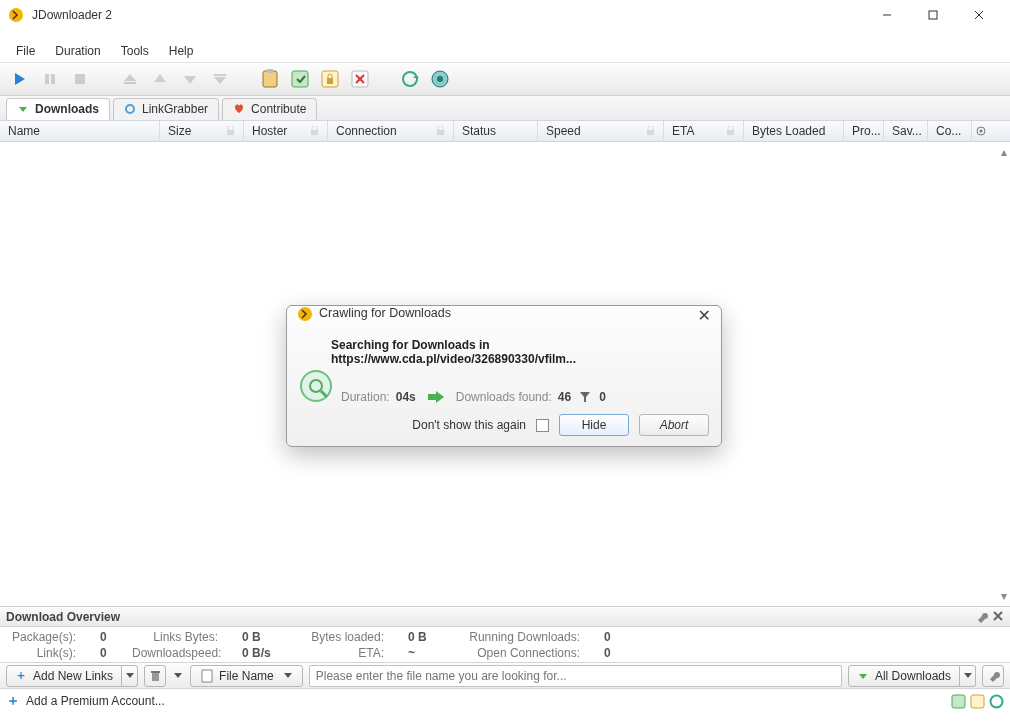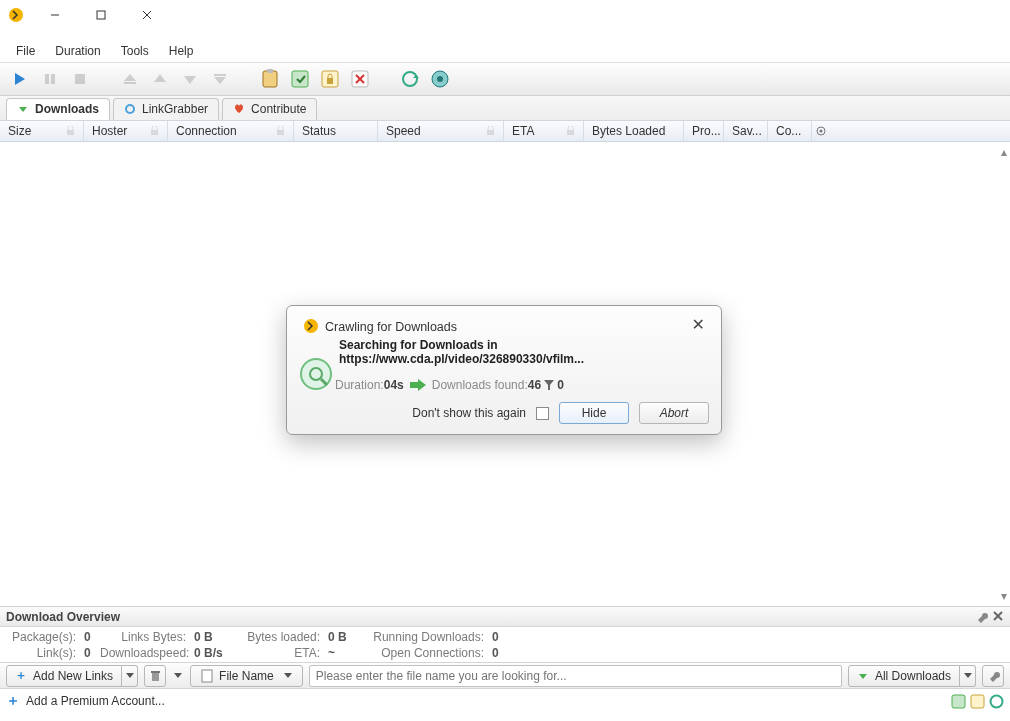--- a/index.html
+++ b/index.html
@@ -38,61 +38,62 @@
 
 
 .mainarea { position: relative; height: 465px; background: #fff; border-bottom: 1px solid #d0d0d0; }
 .scroll-up { position: absolute; right: 3px; top: 3px; color: #888; }
 .scroll-dn { position: absolute; right: 3px; bottom: 3px; color: #888; }
 
 
 .ovhdr { height: 20px; background: linear-gradient(#fbfbfb,#e9e9e9); border-bottom: 1px solid #d5d5d5; display: flex; align-items: center; padding: 0 6px; font-weight: 700; color: #444; }
 .ovhdr .ovright { margin-left: auto; display: flex; gap: 4px; }
 .ovbody { height: 36px; background: #fff; padding: 3px 10px; display: flex; flex-direction: column; gap: 2px; font-size: 12px; color: #7a7a7a; border-bottom: 1px solid #d5d5d5; }
-.ovrow { display: flex; gap: 0; }
+.ovrow { display: flex; gap: 16px; }
 .ovlbl { text-align: right; padding-right: 4px; }
 .ovval { font-weight: 700; color: #555; padding-left: 4px; }
 
 
 .addbar { height: 26px; background: linear-gradient(#fdfdfd,#ececec); border-bottom: 1px solid #d5d5d5; display: flex; align-items: center; padding: 0 6px; gap: 6px; }
 .btn { height: 22px; background: linear-gradient(#fdfdfd,#ececec); border: 1px solid #b7b7b7; border-radius: 3px; display: flex; align-items: center; padding: 0 8px; gap: 6px; font-size: 12px; color: #333; }
 .splitbtn { display: flex; }
 .splitbtn .btn { border-radius: 3px 0 0 3px; }
 .splitbtn .drop { width: 16px; border: 1px solid #b7b7b7; border-left: none; border-radius: 0 3px 3px 0; background: linear-gradient(#fdfdfd,#ececec); display: flex; align-items: center; justify-content: center; }
 .searchinput { flex: 1; height: 22px; border: 1px solid #c2c2c2; border-radius: 2px; padding: 0 6px; color: #14532d; font-size: 12px; background: #fff; }
 .iconbtn { width: 22px; height: 22px; border: 1px solid #b7b7b7; border-radius: 3px; background: linear-gradient(#fdfdfd,#ececec); display: flex; align-items: center; justify-content: center; }
 
 .premiumbar { height: 24px; display: flex; align-items: center; padding: 0 6px; gap: 6px; background: #fff; }
 .premiumbar .plus { color: #2a84d2; font-weight: 700; font-size: 14px; }
 .premiumbar .right { margin-left: auto; display: flex; gap: 4px; }
 
 
 .dialog { position: absolute; left: 286px; top: 305px; width: 436px; background: linear-gradient(#fdfdfd,#f0f0f0); border: 1px solid #9a9a9a; border-radius: 6px; box-shadow: 0 8px 24px rgba(0,0,0,.25); }
-.dlg-title { height: 28px; display: flex; align-items: flex-end; padding: 0 16px; font-size: 12.5px; }
+.dlg-title { height: 28px; display: flex; align-items: flex-start; padding: 0 10px; font-size: 12.5px; }
 .dlg-title .close { margin-left: auto; font-size: 16px; color: #444; }
 .dlg-body { padding: 4px 12px 10px; }
-.dlg-msg { font-weight: 700; font-size: 12px; margin-left: 40px; color: #222; }
-.dlg-row2 { display: flex; align-items: center; margin-top: 12px; margin-left: 0; font-size: 12px; color: #8a8a8a; }
+.dlg-msg { font-weight: 700; font-size: 12px; margin-left: 32px; color: #222; }
+.dlg-row2 { display: flex; align-items: center; margin-top: 24px; margin-left: 0; gap: 6px; font-size: 12px; color: #8a8a8a; }
 .dlg-row2 .biglogo { width: 34px; height: 34px; margin-right: 2px; margin-top: -22px; }
 .dlg-row2 b { color: #444; font-weight: 700; }
 .dlg-buttons { display: flex; align-items: center; justify-content: flex-end; gap: 10px; margin-top: 10px; font-size: 12px; }
 .dlg-buttons .chk { width: 13px; height: 13px; border: 1px solid #8a8a8a; background: #fff; display: inline-block; }
 .dlg-btn { height: 22px; min-width: 70px; border: 1px solid #7aa9d6; border-radius: 3px; background: linear-gradient(#fefeff,#e6effa); display: flex; align-items: center; justify-content: center; padding: 0 16px; }
 .dlg-btn.secondary { border-color: #b5b5b5; background: linear-gradient(#fdfdfd,#ececec); font-style: italic; }
 
 .tri-down { width: 0; height: 0; border-left: 4px solid transparent; border-right: 4px solid transparent; border-top: 5px solid #555; }
 </style>
 </head>
 <body>
 
 <div class="titlebar">
   <svg class="logo" viewBox="0 0 16 16">
       <circle cx="8" cy="8" r="7" fill="#f5b400"></circle>
       <path d="M5 4l4 4-4 4" stroke="#333" stroke-width="1.5" fill="none"></path>
     </svg>
+  <div class="title">JDownloader 2</div>
   <div class="win-controls">
     <div class="win-btn">
         <svg width="10" height="10">
           <line x1="1" y1="5" x2="9" y2="5" stroke="#333"></line>
         </svg>
       </div>
     <div class="win-btn">
         <svg width="10" height="10">
           <rect x="1" y="1" width="8" height="8" stroke="#333" fill="none"></rect>
         </svg>
@@ -210,20 +211,23 @@
   </div>
   <div class="tab inactive">
     <svg class="micon" viewBox="0 0 12 12">
         <path d="M6 10C2 7 1 4 3 2c1-1 3 0 3 1 0-1 2-2 3-1 2 2 1 5-3 8z" fill="#e05030"></path>
       </svg>
     <span>Contribute</span>
   </div>
 </div>
 
 <div class="colhdr">
+  <div class="col" style="width:160px">
+      <span>Name</span>
+    </div>
   <div class="col" style="width:84px">
       <span>Size</span>
       <svg class="lock" width="9" height="10">
         <rect x="1" y="4" width="7" height="5" fill="#aaa"></rect>
         <path d="M2 4V2a2.5 2.5 0 015 0v2" stroke="#aaa" fill="none"></path>
       </svg>
     </div>
   <div class="col" style="width:84px">
       <span>Hoster</span>
       <svg class="lock" width="9" height="10">

